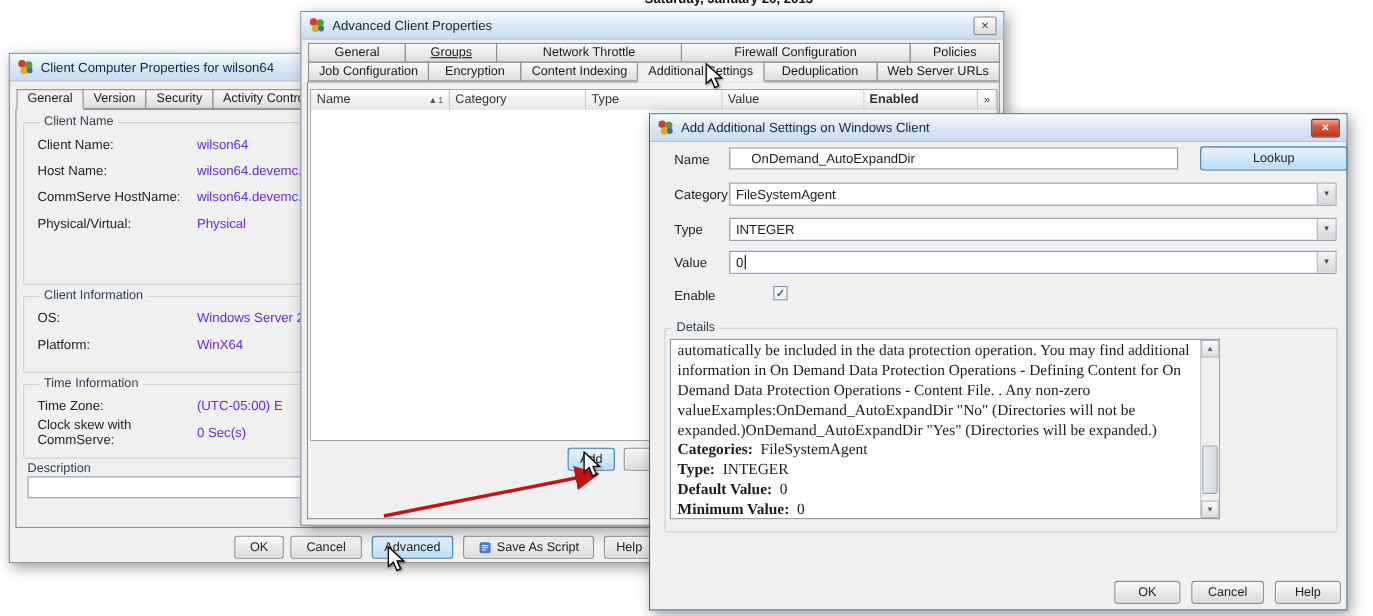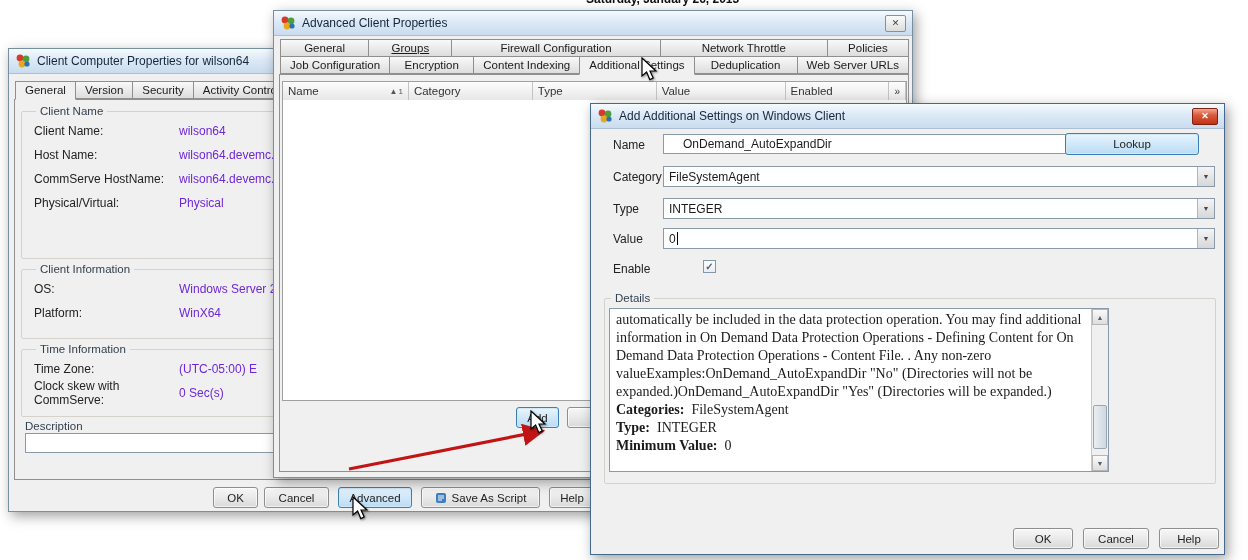--- a/index.html
+++ b/index.html
@@ -157,22 +157,22 @@
       <circle cx="7" cy="11" r="3.4" fill="#e8a81e"></circle>
         <circle cx="12" cy="11" r="2.6" fill="#2d6fb4"></circle>
     </svg>
     <span class="title">Advanced Client Properties</span>
     <div class="closebtn">✕</div>
   </div>
 
   <div class="tabrow" style="left:6px; top:28px; width:628px;">
     <div class="tab" style="flex-basis:88px;">General</div>
     <div class="tab" style="flex-basis:83px;text-decoration:underline;">Groups</div>
+    <div class="tab" style="flex-basis:167px;">Network Throttle</div>
     <div class="tab" style="flex-basis:208px;">Firewall Configuration</div>
-    <div class="tab" style="flex-basis:167px;">Network Throttle</div>
     <div class="tab" style="flex-basis:81px;">Policies</div>
   </div>
   <div class="tabrow" style="left:6px; top:45px; width:628px;">
     <div class="tab" style="flex-basis:104px;">Job Configuration</div>
     <div class="tab" style="flex-basis:96px;">Encryption</div>
     <div class="tab" style="flex-basis:92px;">Content Indexing</div>
     <div class="tab active" style="flex-basis:115px;">Additional Settings</div>
     <div class="tab" style="flex-basis:118px;">Deduplication</div>
     <div class="tab" style="flex-basis:92px;">Web Server URLs</div>
   </div>
@@ -190,21 +190,21 @@
       </div>
       <div class="hdrcell" style="width:124px;">
           <span>Category</span>
         </div>
       <div class="hdrcell" style="width:124px;">
           <span>Type</span>
         </div>
       <div class="hdrcell" style="width:129px;">
           <span>Value</span>
         </div>
-      <div class="hdrcell" style="width:104px;">
+      <div class="hdrcell" style="width:104px;font-weight:bold;">
           <span>Enabled</span>
         </div>
       <div class="hdrcell" style="flex:1; justify-content:center; font-size:10px;">»</div>
     </div>
     <div style="height:300px; background:#fff;"></div>
   </div>
 
   <div class="btn primary" style="left:242px; top:396px; width:43px;">Add</div>
   <div class="btn" style="left:293px; top:396px; width:70px;">E</div>
 </div>
@@ -216,21 +216,21 @@
         <circle cx="11" cy="6" r="3.4" fill="#4f9e3c"></circle>
       <circle cx="7" cy="11" r="3.4" fill="#e8a81e"></circle>
         <circle cx="12" cy="11" r="2.6" fill="#2d6fb4"></circle>
     </svg>
     <span class="title">Add Additional Settings on Windows Client</span>
     <div class="closebtn red">✕</div>
   </div>
 
   <div class="slabel" style="left:22px; top:34px;">Name</div>
   <div class="textinput" style="left:72px; top:30px; width:408px;padding-left:19px;">OnDemand_AutoExpandDir</div>
-  <div class="btn primary" style="left:474px; top:29px; width:134px; height:22px;">Lookup</div>
+  <div class="btn primary" style="left:500px; top:29px; width:134px; height:22px;">Lookup</div>
 
   <div class="slabel" style="left:22px; top:66px;">Category</div>
   <div class="combo" style="left:72px; top:62px; width:552px;">
     <span>FileSystemAgent</span>
     <span class="arrowbox">▼</span>
   </div>
 
   <div class="slabel" style="left:22px; top:98px;">Type</div>
   <div class="combo" style="left:72px; top:94px; width:552px;">
     <span>INTEGER</span>
@@ -249,20 +249,21 @@
     <span>✓</span>
   </div>
 
   <fieldset class="grp" style="left:13px; top:188px; width:612px; height:192px; padding:4px;">
     <legend>Details</legend>
     <div style="position:relative; width:500px; height:164px; background:#fff; border:1px solid #8b9aa8; overflow:hidden;">
       <div class="serif" style="position:absolute; left:6px; top:2px; right:24px;">
         <div class="detline">automatically be included in the data protection operation. You may find additional information in On Demand Data Protection Operations - Defining Content for On Demand Data Protection Operations - Content File. . Any non-zero valueExamples:OnDemand_AutoExpandDir "No" (Directories will not be expanded.)OnDemand_AutoExpandDir "Yes" (Directories will be expanded.)</div>
         <div class="detline"><b>Categories:</b><span class="pv">FileSystemAgent</span></div>
         <div class="detline"><b>Type:</b><span class="pv">INTEGER</span></div>
+        <div class="detline"><b>Default Value:</b><span class="pv">0</span></div>
         <div class="detline"><b>Minimum Value:</b><span class="pv">0</span></div>
       </div>
       <div class="scrollbar">
         <div class="sb-arrow" style="top:0;">▲</div>
         <div class="sb-thumb" style="top:96px; height:44px;"></div>
         <div class="sb-arrow" style="bottom:0;">▼</div>
       </div>
     </div>
   </fieldset>
 

